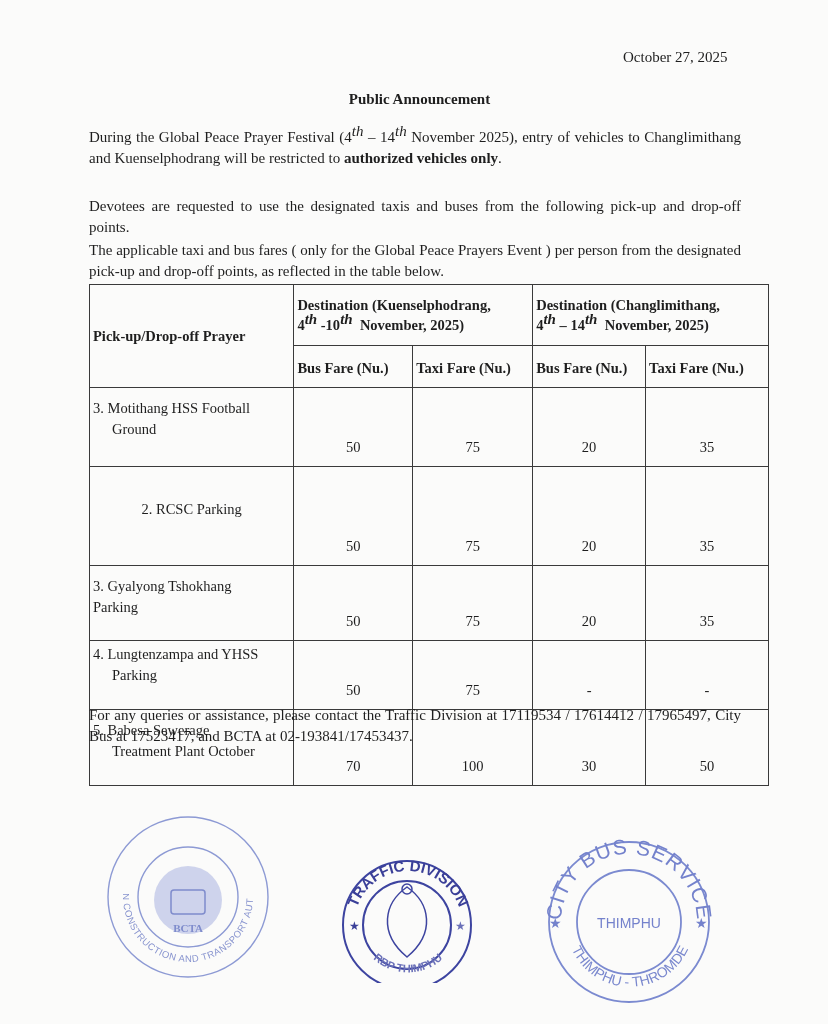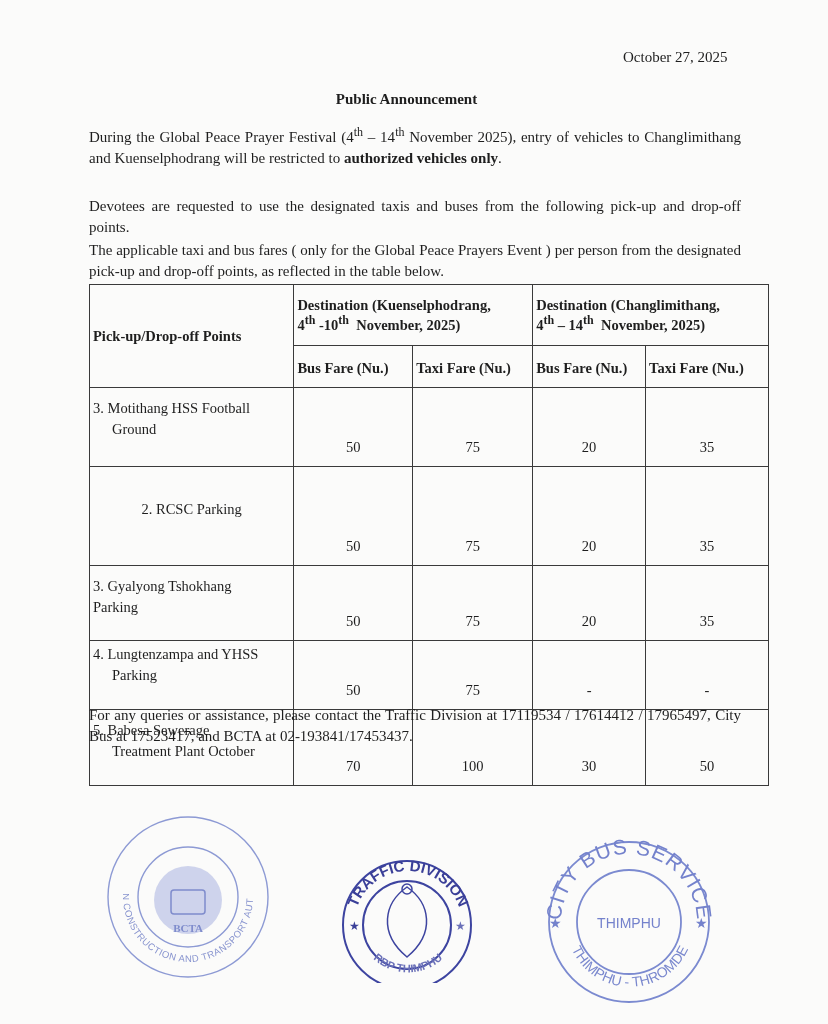--- a/index.html
+++ b/index.html
@@ -4,26 +4,26 @@
   <style>
     html, body { margin:0; padding:0; }
     body {
       width:828px; height:1024px; overflow:hidden;
       background:#fbfbfa;
       font-family:"Liberation Serif", serif;
       color:#1e1e1e;
       position:relative;
     }
     .date { position:absolute; left:623px; top:49px; font-size:15px; }
-    .title { position:absolute; left:0; width:813px; top:91px; text-align:center; font-size:15px; font-weight:bold; }
+    .title { position:absolute; left:13px; width:813px; top:91px; text-align:center; font-size:15px; font-weight:bold; }
     .para { position:absolute; left:89px; width:652px; font-size:15px; line-height:21px; text-align:justify; }
     .p1 { top:127px; }
     .p2 { top:196px; }
     .p3 { top:240px; }
-    sup { font-size:12px; line-height:0; vertical-align:super; }
+    sup { font-size:15px; line-height:0; vertical-align:super;font-style:italic; }
     table.fares {
       position:absolute; left:89px; top:284px; width:680px;
       border-collapse:collapse; font-size:14.5px;
     }
     table.fares td, table.fares th { border:1.3px solid #3a3a3a; padding:10px 3px; }
     table.fares th { font-weight:bold; text-align:left; }
     .h1 { height:56px; }
     .h2 { height:42px; }
     .h2 th { vertical-align:bottom; padding-bottom:6px; white-space:nowrap; }
     .pick-h { vertical-align:middle; }
@@ -56,21 +56,21 @@
 <table class="fares">
   <colgroup>
     <col style="width:205px">
       <col style="width:119px">
       <col style="width:120px">
       <col style="width:113px">
       <col style="width:123px">
   </colgroup>
   <tbody>
       <tr class="h1">
-    <th rowspan="2" class="pick-h">Pick-up/Drop-off Points</th>
+    <th rowspan="2" class="pick-h">Pick-up/Drop-off Prayer</th>
     <th colspan="2" class="dest-h"><span>Destination (Kuenselphodrang,</span><br><span>4</span><sup>th</sup><span> -10</span><sup>th</sup><span style="white-space:pre">  November, 2025)</span></th>
     <th colspan="2" class="dest-h"><span>Destination (Changlimithang,</span><br><span>4</span><sup>th</sup><span> – 14</span><sup>th</sup><span style="white-space:pre">  November, 2025)</span></th>
   </tr>
   <tr class="h2">
     <th>Bus Fare (Nu.)</th>
     <th>Taxi Fare (Nu.)</th>
     <th>Bus Fare (Nu.)</th>
     <th>Taxi Fare (Nu.)</th>
   </tr>
   <tr class="r1">

